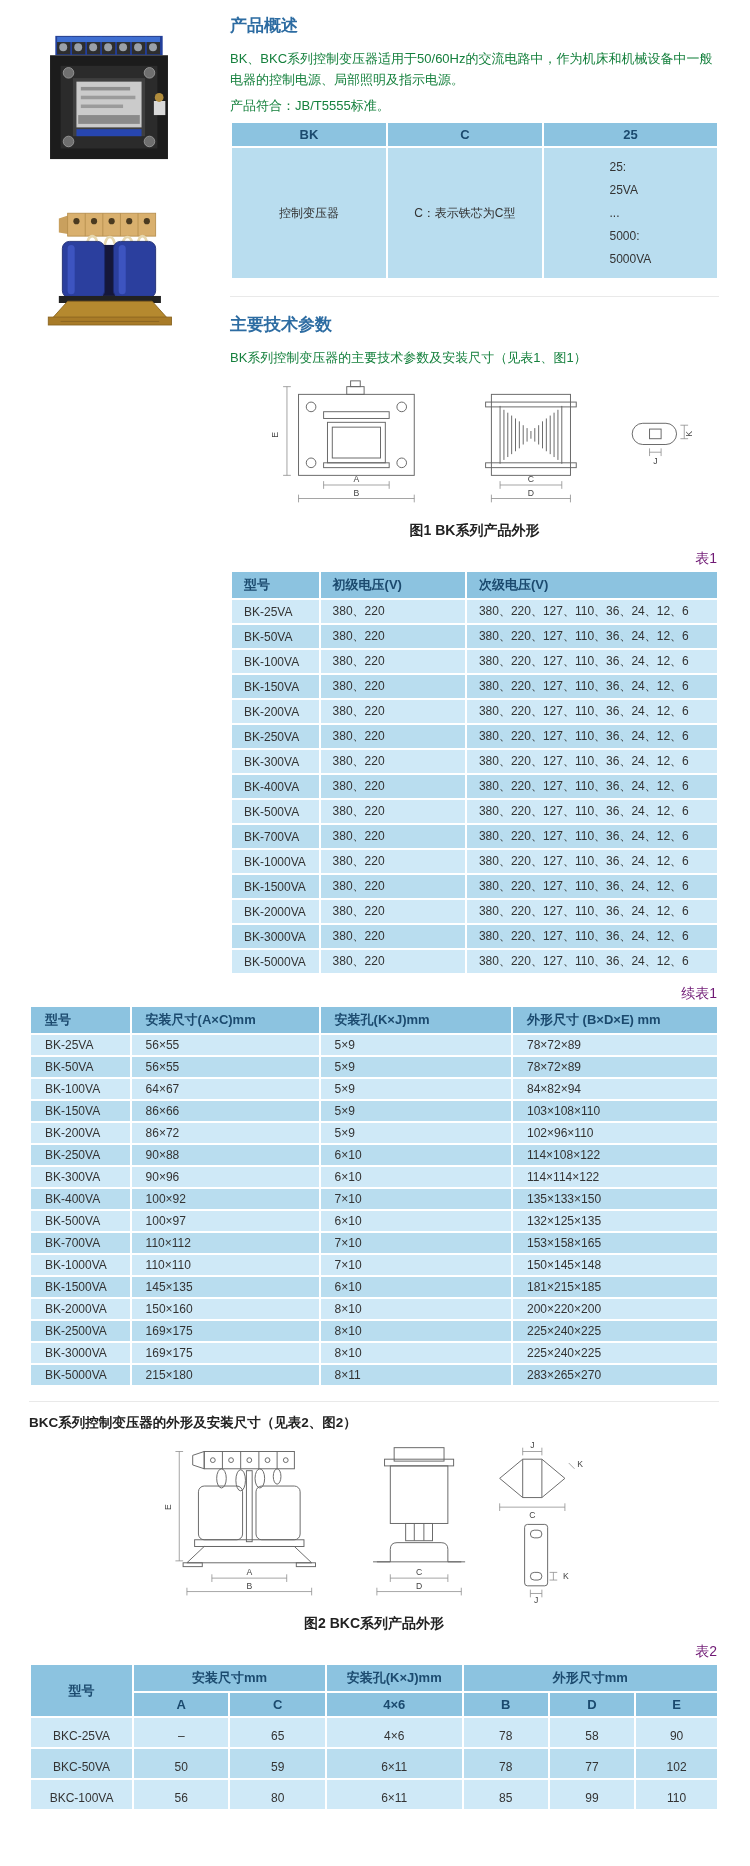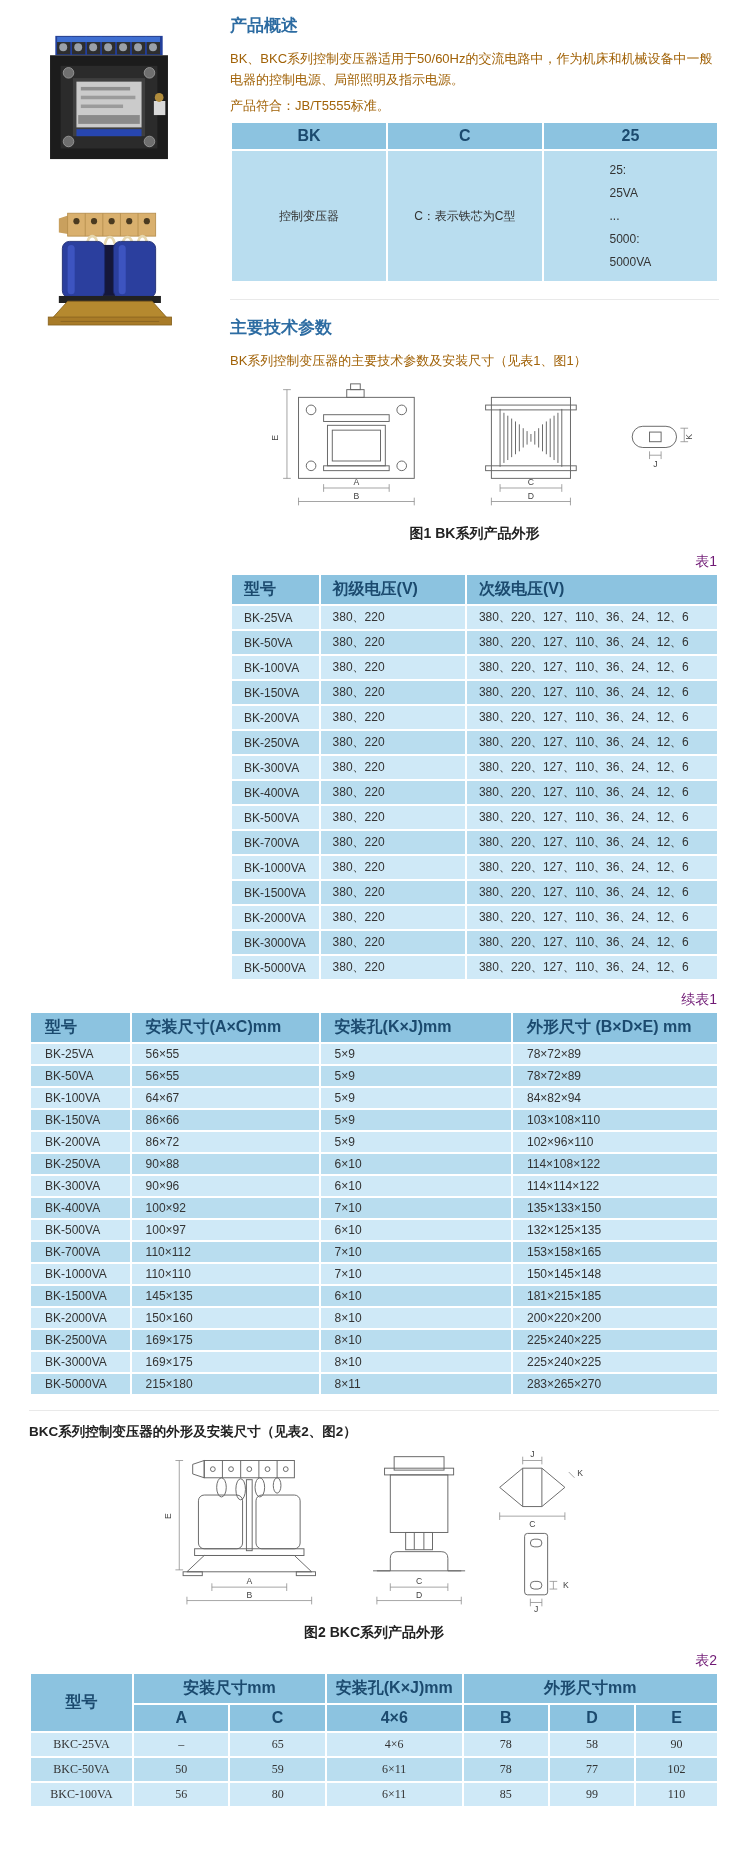--- a/index.html
+++ b/index.html
@@ -7,49 +7,49 @@
   .page { width:720px; height:1866px; margin:0 auto; background:#fff; overflow:hidden; position:relative; }
 
   
   .top-region { display:flex; }
   .photo-col { width:205px; box-sizing:border-box; padding:30px 0 0 28px; flex:none; }
   .photo { display:block; margin-bottom:34px; }
   .content-col { flex:1; box-sizing:border-box; padding:6px 16px 0 10px; min-width:0; }
 
   h2.sec { font-size:17px; font-weight:bold; color:#2d6ca2; margin:14px 0 12px; }
   h2.sec.first { margin-top:8px; }
-  p.body { font-size:13px; line-height:1.6; color:#a16207; margin:5px 0; }
+  p.body { font-size:13px; line-height:1.6; color:#15803d; margin:5px 0; }
   .note { font-size:13px; color:#3a3a3a; margin:12px 0 0; }
 
   .divider { height:1px; background:#e9e9e9; margin:16px 0; border:0; }
   .divider.full { margin:14px 0 12px; }
 
   
   table { width:100%; border-collapse:separate; border-spacing:2px; table-layout:fixed; }
-  th { background:#8cc3e0; color:#1b4a6e; font-weight:bold; font-size:16px; padding:4px 8px; }
+  th { background:#8cc3e0; color:#1b4a6e; font-weight:bold; font-size:13px; padding:4px 8px; }
   td { background:#cfe9f7; color:#333; font-size:12px; padding:3px 8px; }
   tbody tr:nth-child(even) td { background:#b9ddef; }
 
   
   .sel-table th, .sel-table td { text-align:center; }
   .sel-table tr.sub th { background:#b5dcef; }
   .sel-table td.tall { height:124px; vertical-align:middle; }
   .sel-table td.tall .lines { display:inline-block; text-align:left; white-space:pre-line; line-height:1.9; }
 
   
   .t1 th, .t1 td { text-align:left; padding-left:12px; }
   .t1 td { padding-top:3px; padding-bottom:3px; }
 
   
   .t1c th, .t1c td { text-align:left; padding-left:14px; }
   .t1c td { padding-top:3px; padding-bottom:3px; }
 
   
   .t2 th, .t2 td { text-align:center; }
-  .t2 td { padding-top:4px; padding-bottom:4px;font-family:Liberation Serif, serif; }
+  .t2 td { padding-top:11px; padding-bottom:4px; }
 
   .tbl-label { font-size:14px; color:#701a75; text-align:right; margin:10px 2px 2px; }
   .fig-wrap { text-align:center; margin:8px 0 0; }
   .fig-caption { font-size:14px; font-weight:bold; color:#222; text-align:center; margin:6px 0 2px; }
 
   .bottom { padding:0 16px 0 14px; }
   .bkc-intro { font-size:13.5px; font-weight:bold; color:#222; margin:10px 0 2px; }
 
   
   .draw { stroke:#666; stroke-width:1; fill:none; }

